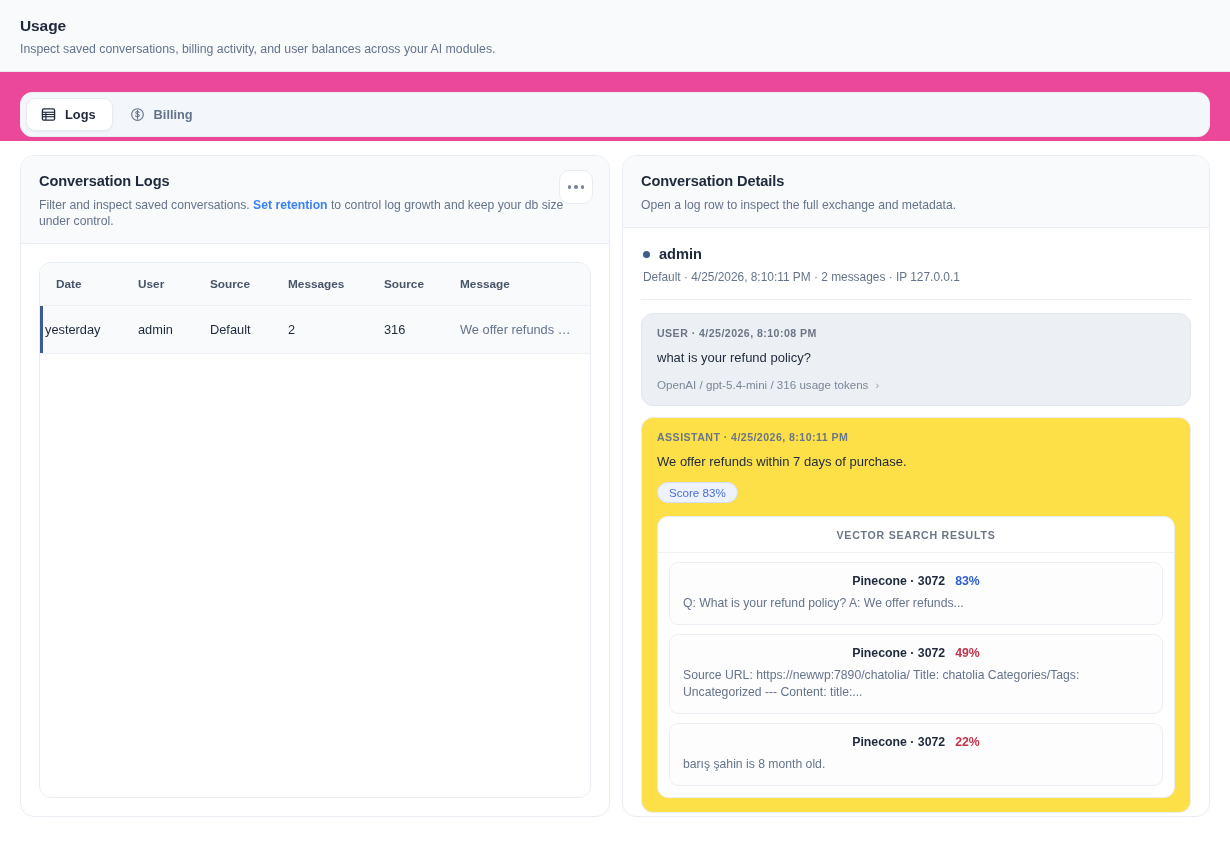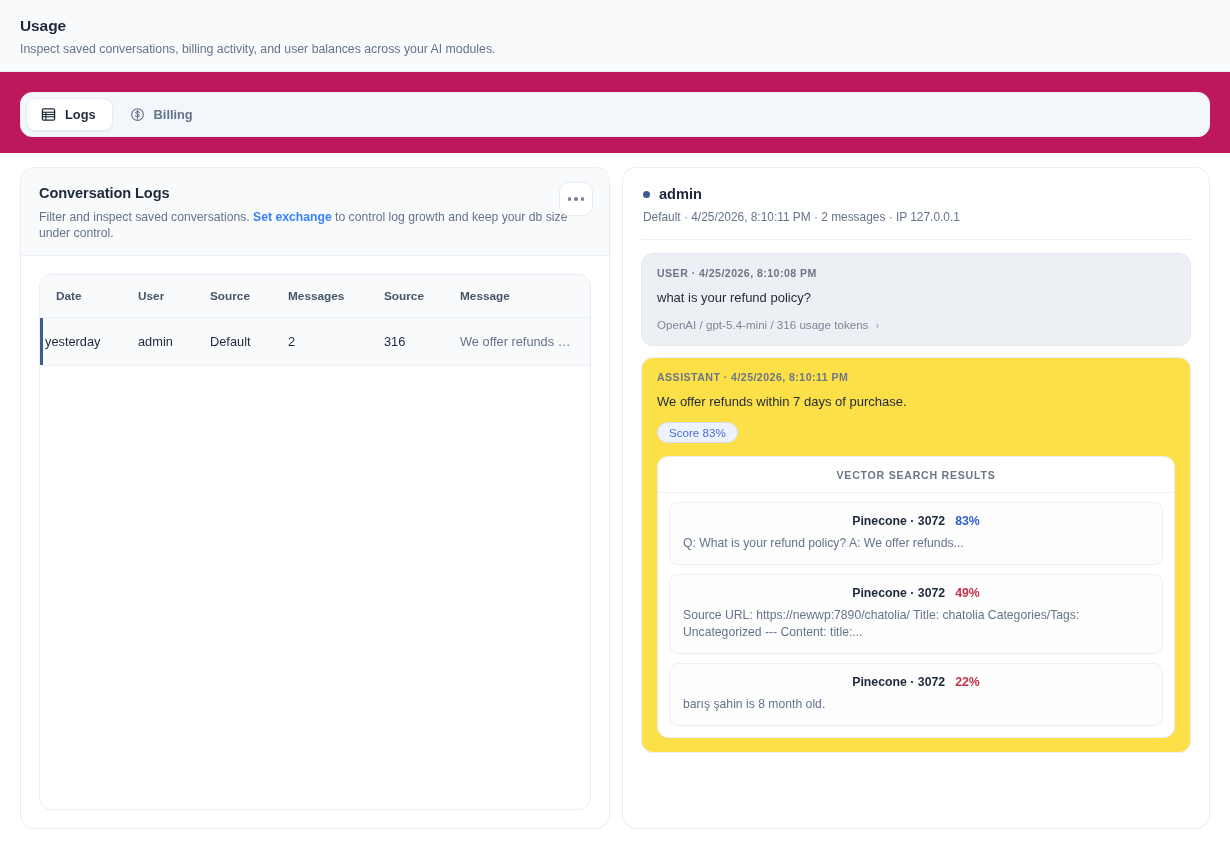--- a/index.html
+++ b/index.html
@@ -30,21 +30,21 @@
     line-height: 20px;
   }
   .page-subtitle {
     margin-top: 5px;
     font-size: 12.3px;
     color: #64748b;
     line-height: 16px;
   }
 
   
-  .tabs-wrap { padding: 20px 20px 16px 20px; background:#be185d; }
+  .tabs-wrap { padding: 20px 20px 4px 20px; background:#ec4899; }
   .tabs {
     display: inline-flex;
     align-items: center;
     background: #f3f6fa;
     border: 1px solid #eaeff5;
     border-radius: 12px;
     padding: 5px;
     gap: 2px;
     width: 100%;
   }
@@ -304,21 +304,21 @@
       </div>
     </div>
   </div>
 
   <div class="columns">
 
     <div class="col-left">
       <div class="card">
         <div class="card-head">
           <div class="card-title">Conversation Logs</div>
-          <div class="card-sub"><span>Filter and inspect saved conversations. </span><span class="link">Set exchange</span><span> to control log growth and keep your db size under control.</span></div>
+          <div class="card-sub"><span>Filter and inspect saved conversations. </span><span class="link">Set retention</span><span> to control log growth and keep your db size under control.</span></div>
           <div class="kebab">
             <i></i>
             <i></i>
             <i></i>
           </div>
         </div>
         <div class="card-body">
           <div class="table-shell">
             <table>
               <thead>
@@ -342,20 +342,24 @@
                 </tr>
               </tbody>
             </table>
           </div>
         </div>
       </div>
     </div>
 
     <div class="col-right">
       <div class="card">
+        <div class="card-head">
+          <div class="card-title">Conversation Details</div>
+          <div class="card-sub">Open a log row to inspect the full exchange and metadata.</div>
+        </div>
 
         <div class="detail-body">
 
           <div class="conv-head">
             <div class="conv-user">
               <span class="dot"></span>
               <span>admin</span>
             </div>
             <div class="conv-meta">Default · 4/25/2026, 8:10:11 PM · 2 messages · IP 127.0.0.1</div>
           </div>

